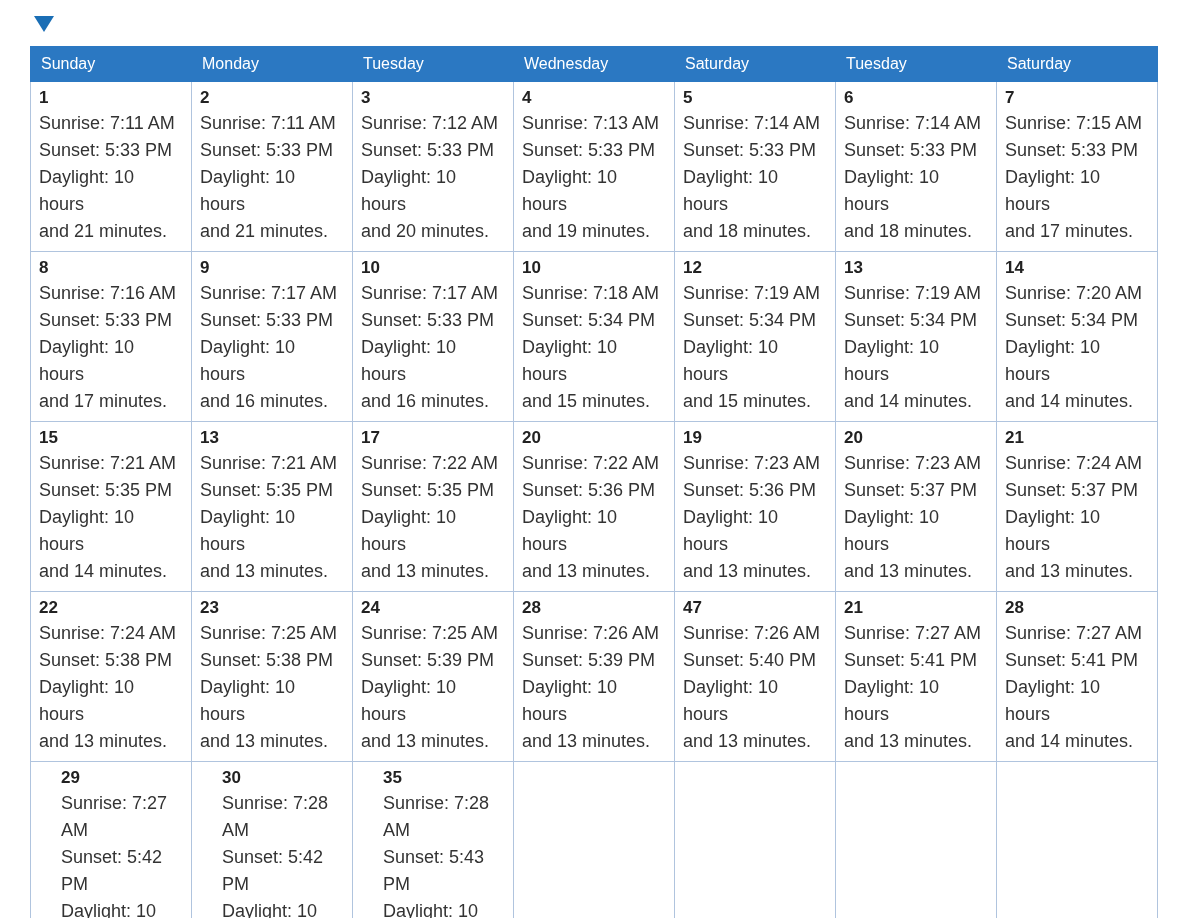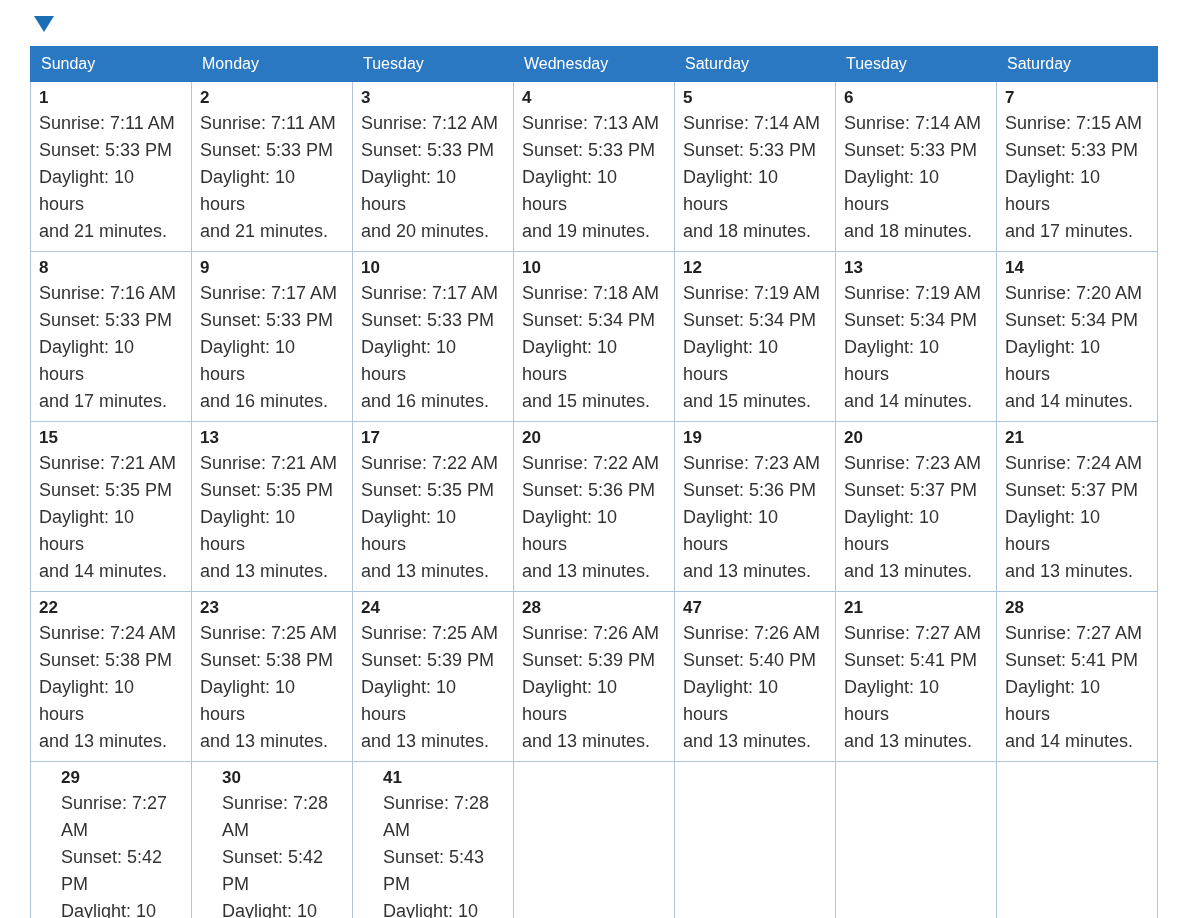--- a/index.html
+++ b/index.html
@@ -263,21 +263,21 @@
         <tr>
           <td>
             <span class="day-number">29</span>
             <div class="day-info">Sunrise: 7:27 AM<br>Sunset: 5:42 PM<br>Daylight: 10 hours<br>and 14 minutes.</div>
           </td>
           <td>
             <span class="day-number">30</span>
             <div class="day-info">Sunrise: 7:28 AM<br>Sunset: 5:42 PM<br>Daylight: 10 hours<br>and 14 minutes.</div>
           </td>
           <td>
-            <span class="day-number">41</span>
+            <span class="day-number">35</span>
             <div class="day-info">Sunrise: 7:28 AM<br>Sunset: 5:43 PM<br>Daylight: 10 hours<br>and 15 minutes.</div>
           </td>
           <td class="empty-cell"></td>
           <td class="empty-cell"></td>
           <td class="empty-cell"></td>
           <td class="empty-cell"></td>
         </tr>
       </tbody>
   </table>
 </div>

